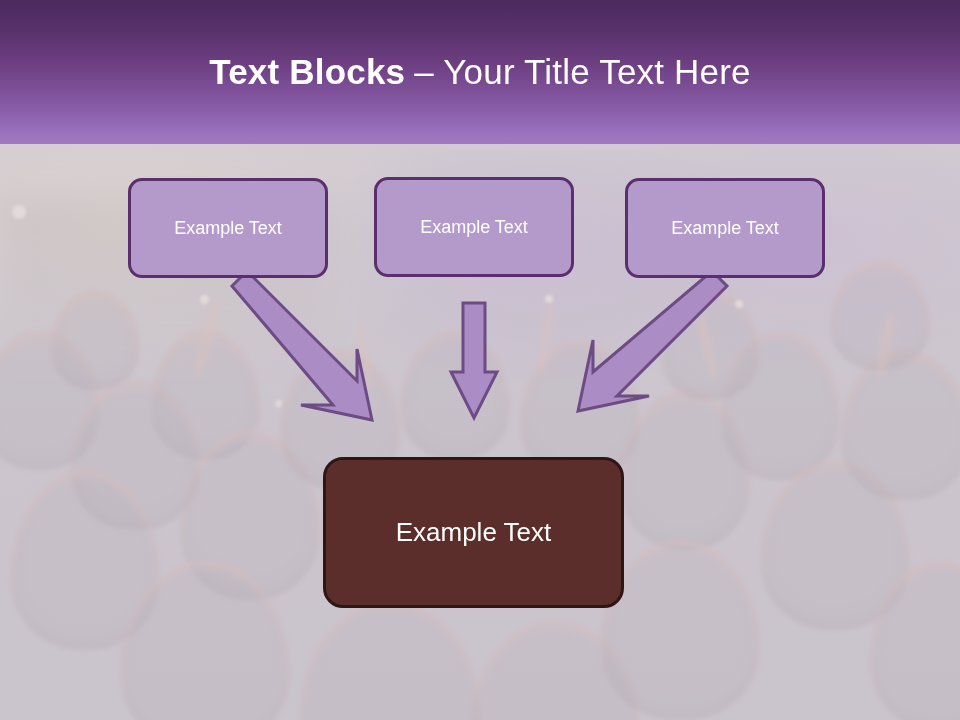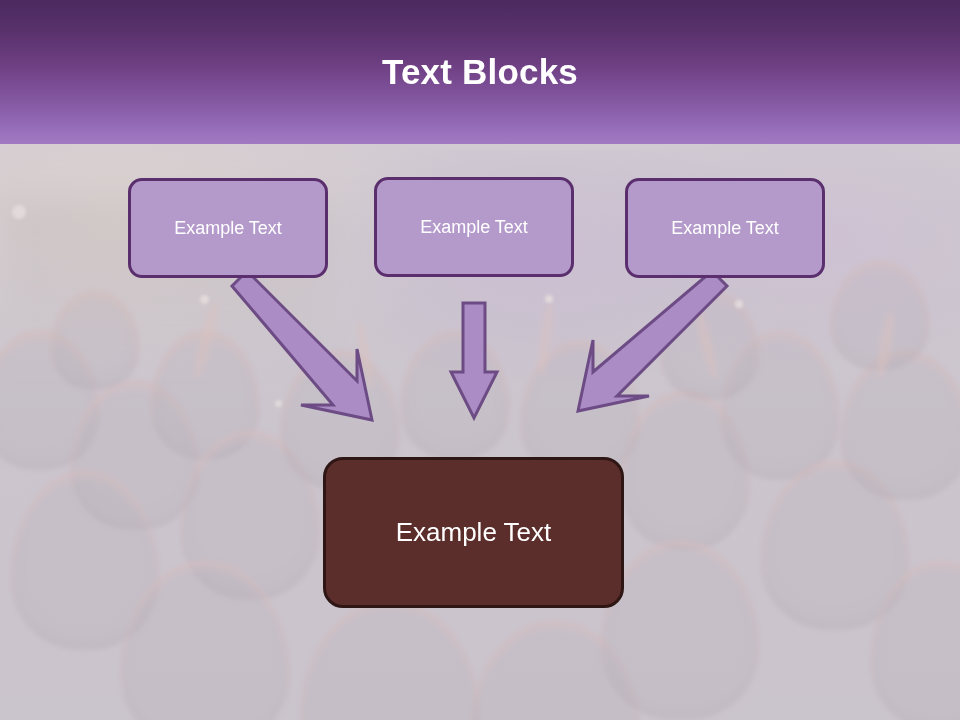--- a/index.html
+++ b/index.html
@@ -214,20 +214,21 @@
     <div class="sparkle" style="left:545px; top:295px; width:8px; height:8px;"></div>
     <div class="sparkle" style="left:735px; top:300px; width:8px; height:8px;"></div>
     <div class="sparkle" style="left:12px; top:205px; width:14px; height:14px;"></div>
 
     <div class="bg-wash"></div>
   </div>
 
   <div class="header-band"></div>
   <div class="header-title">
     <span class="t-strong">Text Blocks</span>
+    <span class="t-rest">– Your Title Text Here</span>
   </div>
 
   <svg class="arrow-svg" viewBox="0 0 960 720">
 
     <polygon points="232,286 247,271 357,381 357,349 372,420 301,405 333,405" fill="#ab8cc4" stroke="#6d4b84" stroke-width="3" stroke-linejoin="miter"></polygon>
 
     <polygon points="463,303 485,303 485,372 497,372 474,418 451,372 463,372" fill="#ab8cc4" stroke="#6d4b84" stroke-width="3" stroke-linejoin="miter"></polygon>
 
     <polygon points="712,271 727,286 617,396 649,396 578,411 593,340 593,372" fill="#ab8cc4" stroke="#6d4b84" stroke-width="3" stroke-linejoin="miter"></polygon>
   </svg>

